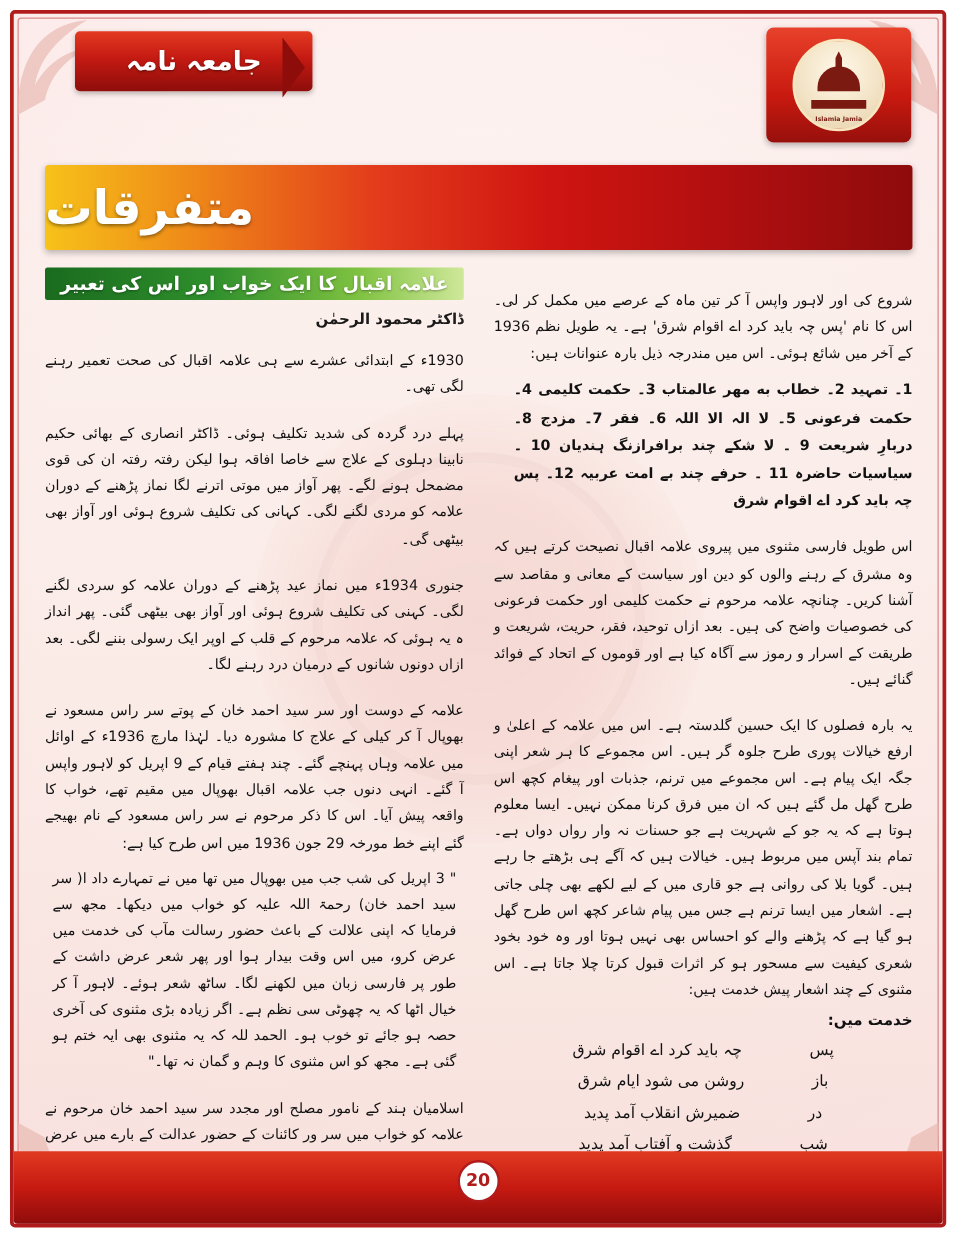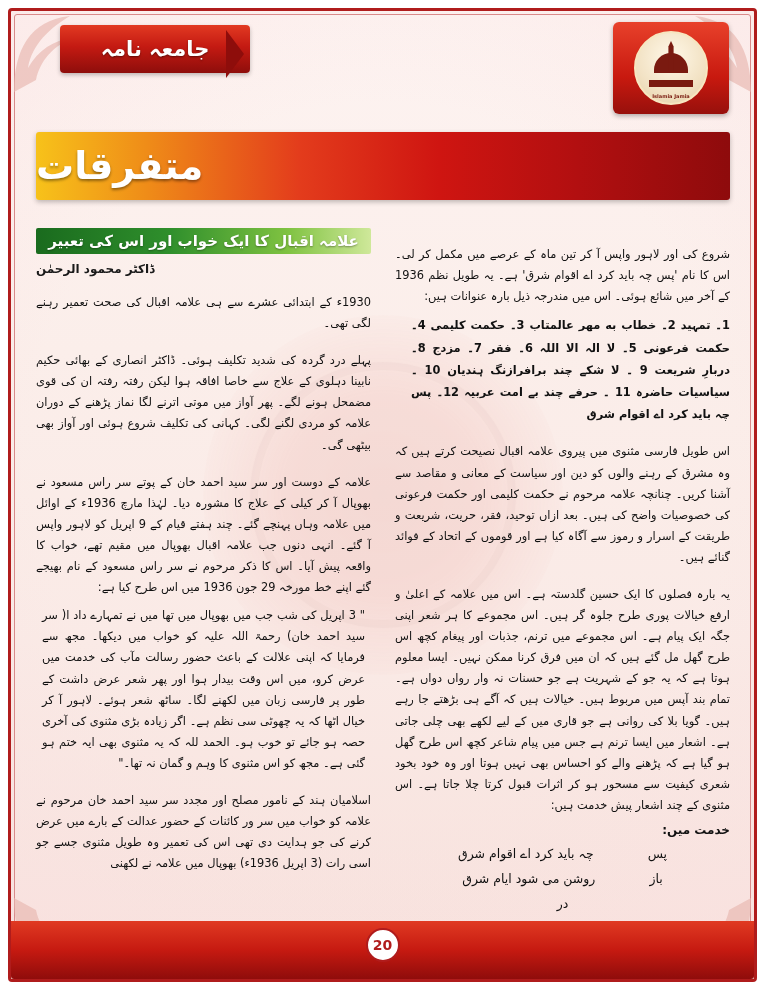--- a/index.html
+++ b/index.html
@@ -183,21 +183,21 @@
     font-size: 38px;
     font-weight: bold;
     direction: rtl;
     text-shadow: 0 2px 3px rgba(0,0,0,0.4);
   }
 
   
   .columns {
     position: absolute;
     left: 36px;
-    top: 228px;
+    top: 214px;
     width: 694px;
     height: 700px;
     display: flex;
     flex-direction: row-reverse;
     gap: 24px;
     direction: rtl;
   }
   .col {
     width: 339px;
     position: relative;
@@ -215,21 +215,21 @@
   }
   .article-heading .heading-text {
     color: #ffffff;
     font-size: 15px;
     font-weight: bold;
     direction: rtl;
     text-shadow: 0 1px 2px rgba(0,0,0,0.35);
   }
 
   .byline {
-    text-align: left;
+    text-align: right;
     font-size: 12px;
     color: #1a1a1a;
     direction: rtl;
     margin-bottom: 8px;
     font-weight: bold;
   }
 
   .para {
     font-size: 11.4px;
     line-height: 1.85;
@@ -354,20 +354,21 @@
   <div class="columns">
 
     <div class="col">
       <div class="article-heading">
         <span class="heading-text">علامہ اقبال کا ایک خواب اور اس کی تعبیر</span>
       </div>
       <div class="byline">ڈاکٹر محمود الرحمٰن</div>
 
       <p class="para">1930ء کے ابتدائی عشرے سے ہی علامہ اقبال کی صحت تعمیر رہنے لگی تھی۔</p>
       <p class="para">پہلے درد گردہ کی شدید تکلیف ہوئی۔ ڈاکٹر انصاری کے بھائی حکیم نابینا دہلوی کے علاج سے خاصا افاقہ ہوا لیکن رفتہ رفتہ ان کی قوی مضمحل ہونے لگے۔ پھر آواز میں موتی اترنے لگا نماز پڑھنے کے دوران علامہ کو مردی لگنے لگی۔ کہانی کی تکلیف شروع ہوئی اور آواز بھی بیٹھی گی۔</p>
+      <p class="para">جنوری 1934ء میں نماز عید پڑھنے کے دوران علامہ کو سردی لگنے لگی۔ کہنی کی تکلیف شروع ہوئی اور آواز بھی بیٹھی گئی۔ پھر انداز ہ یہ ہوئی کہ علامہ مرحوم کے قلب کے اوپر ایک رسولی بننے لگی۔ بعد ازاں دونوں شانوں کے درمیان درد رہنے لگا۔</p>
       <p class="para">علامہ کے دوست اور سر سید احمد خان کے پوتے سر راس مسعود نے بھوپال آ کر کیلی کے علاج کا مشورہ دیا۔ لہٰذا مارچ 1936ء کے اوائل میں علامہ وہاں پہنچے گئے۔ چند ہفتے قیام کے 9 اپریل کو لاہور واپس آ گئے۔ انہی دنوں جب علامہ اقبال بھوپال میں مقیم تھے، خواب کا واقعہ پیش آیا۔ اس کا ذکر مرحوم نے سر راس مسعود کے نام بھیجے گئے اپنے خط مورخہ 29 جون 1936 میں اس طرح کیا ہے:</p>
       <p class="quote">" 3 اپریل کی شب جب میں بھوپال میں تھا میں نے تمہارے داد ا( سر سید احمد خان) رحمۃ اللہ علیہ کو خواب میں دیکھا۔ مجھ سے فرمایا کہ اپنی علالت کے باعث حضور رسالت مآب کی خدمت میں عرض کرو، میں اس وقت بیدار ہوا اور پھر شعر عرض داشت کے طور پر فارسی زبان میں لکھنے لگا۔ ساٹھ شعر ہوئے۔ لاہور آ کر خیال اٹھا کہ یہ چھوٹی سی نظم ہے۔ اگر زیادہ بڑی مثنوی کی آخری حصہ ہو جائے تو خوب ہو۔ الحمد للہ کہ یہ مثنوی بھی ایہ ختم ہو گئی ہے۔ مجھ کو اس مثنوی کا وہم و گمان نہ تھا۔"</p>
       <p class="para">اسلامیان ہند کے نامور مصلح اور مجدد سر سید احمد خان مرحوم نے علامہ کو خواب میں سر ور کائنات کے حضور عدالت کے بارے میں عرض کرنے کی جو ہدایت دی تھی اس کی تعمیر وہ طویل مثنوی جسے جو اسی رات (3 اپریل 1936ء) بھوپال میں علامہ نے لکھنی</p>
     </div>
 
     <div class="col">
       <p class="para">شروع کی اور لاہور واپس آ کر تین ماہ کے عرصے میں مکمل کر لی۔ اس کا نام 'پس چہ باید کرد اے اقوام شرق' ہے۔ یہ طویل نظم 1936 کے آخر میں شائع ہوئی۔ اس میں مندرجہ ذیل بارہ عنوانات ہیں:</p>
       <p class="list-block">1۔ تمہید 2۔ خطاب به مهر عالمتاب 3۔ حکمت کلیمی 4۔ حکمت فرعونی 5۔ لا الہ الا اللہ 6۔ فقر 7۔ مزدج 8۔ دربارِ شریعت 9 ۔ لا شکے چند برافرازنگ ہندیان 10 ۔ سیاسیات حاضرہ 11 ۔ حرفے چند بے امت عربیہ 12۔ پس چہ باید کرد اے اقوام شرق</p>
       <p class="para">اس طویل فارسی مثنوی میں پیروی علامہ اقبال نصیحت کرتے ہیں کہ وہ مشرق کے رہنے والوں کو دین اور سیاست کے معانی و مقاصد سے آشنا کریں۔ چنانچہ علامہ مرحوم نے حکمت کلیمی اور حکمت فرعونی کی خصوصیات واضح کی ہیں۔ بعد ازاں توحید، فقر، حریت، شریعت و طریقت کے اسرار و رموز سے آگاہ کیا ہے اور قوموں کے اتحاد کے فوائد گنائے ہیں۔</p>
       <p class="para">یہ بارہ فصلوں کا ایک حسین گلدستہ ہے۔ اس میں علامہ کے اعلیٰ و ارفع خیالات پوری طرح جلوہ گر ہیں۔ اس مجموعے کا ہر شعر اپنی جگہ ایک پیام ہے۔ اس مجموعے میں ترنم، جذبات اور پیغام کچھ اس طرح گھل مل گئے ہیں کہ ان میں فرق کرنا ممکن نہیں۔ ایسا معلوم ہوتا ہے کہ یہ جو کے شہریت ہے جو حسنات نہ وار رواں دواں ہے۔ تمام بند آپس میں مربوط ہیں۔ خیالات ہیں کہ آگے ہی بڑھتے جا رہے ہیں۔ گویا بلا کی روانی ہے جو قاری میں کے لیے لکھے بھی چلی جاتی ہے۔ اشعار میں ایسا ترنم ہے جس میں پیام شاعر کچھ اس طرح گھل ہو گیا ہے کہ پڑھنے والے کو احساس بھی نہیں ہوتا اور وہ خود بخود شعری کیفیت سے مسحور ہو کر اثرات قبول کرتا چلا جاتا ہے۔ اس مثنوی کے چند اشعار پیش خدمت ہیں:</p>
@@ -377,23 +378,25 @@
         <div class="verse-line">
           <span>پس</span>
           <span>چہ باید کرد اے اقوام شرق</span>
         </div>
         <div class="verse-line">
           <span>باز</span>
           <span>روشن می شود ایام شرق</span>
         </div>
         <div class="verse-line">
           <span>در</span>
+          <span>ضمیرش انقلاب آمد پدید</span>
         </div>
         <div class="verse-line">
           <span>شب</span>
+          <span>گذشت و آفتاب آمد پدید</span>
         </div>
       </div>
     </div>
 
   </div>
 
   <div class="footer-bar"></div>
   <div class="page-number">20</div>
 
 </div>

